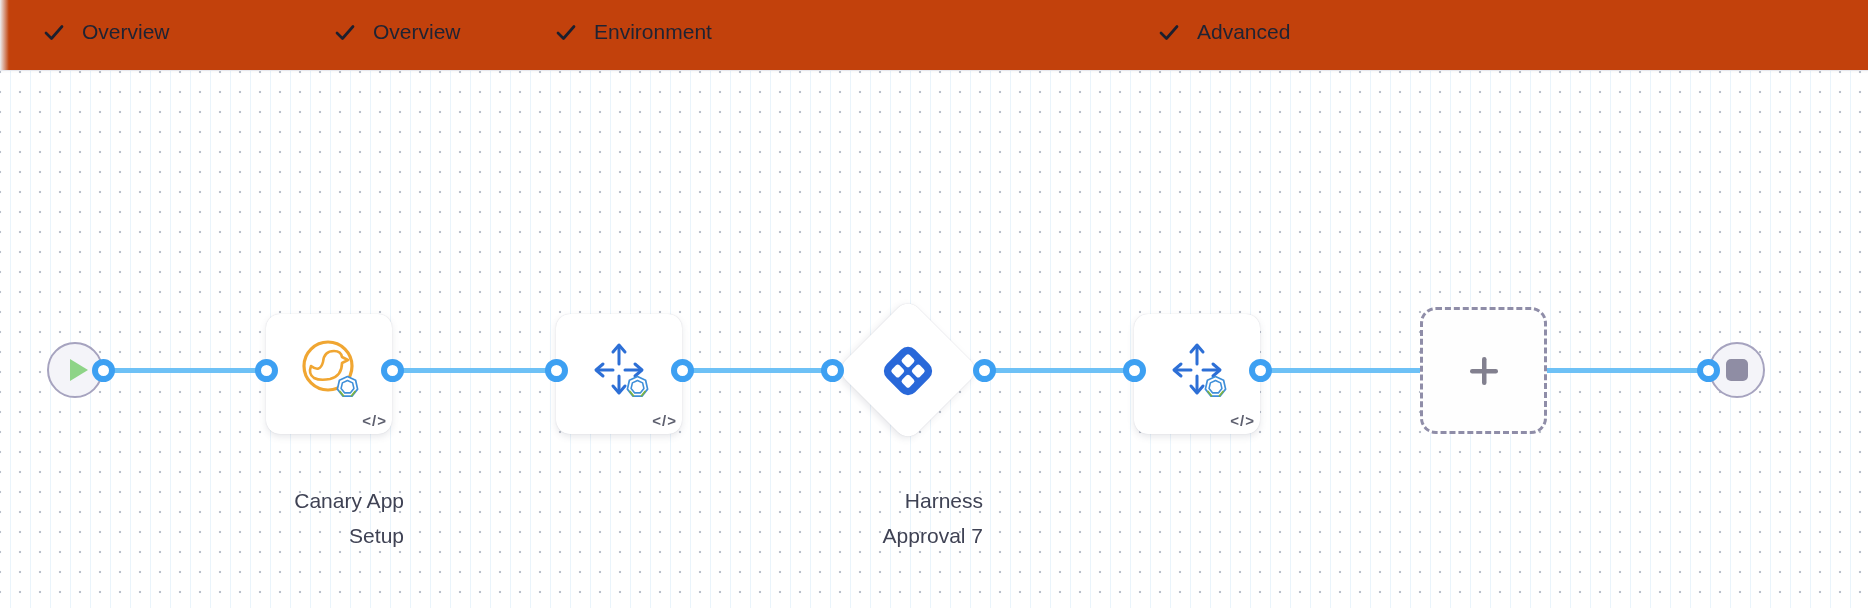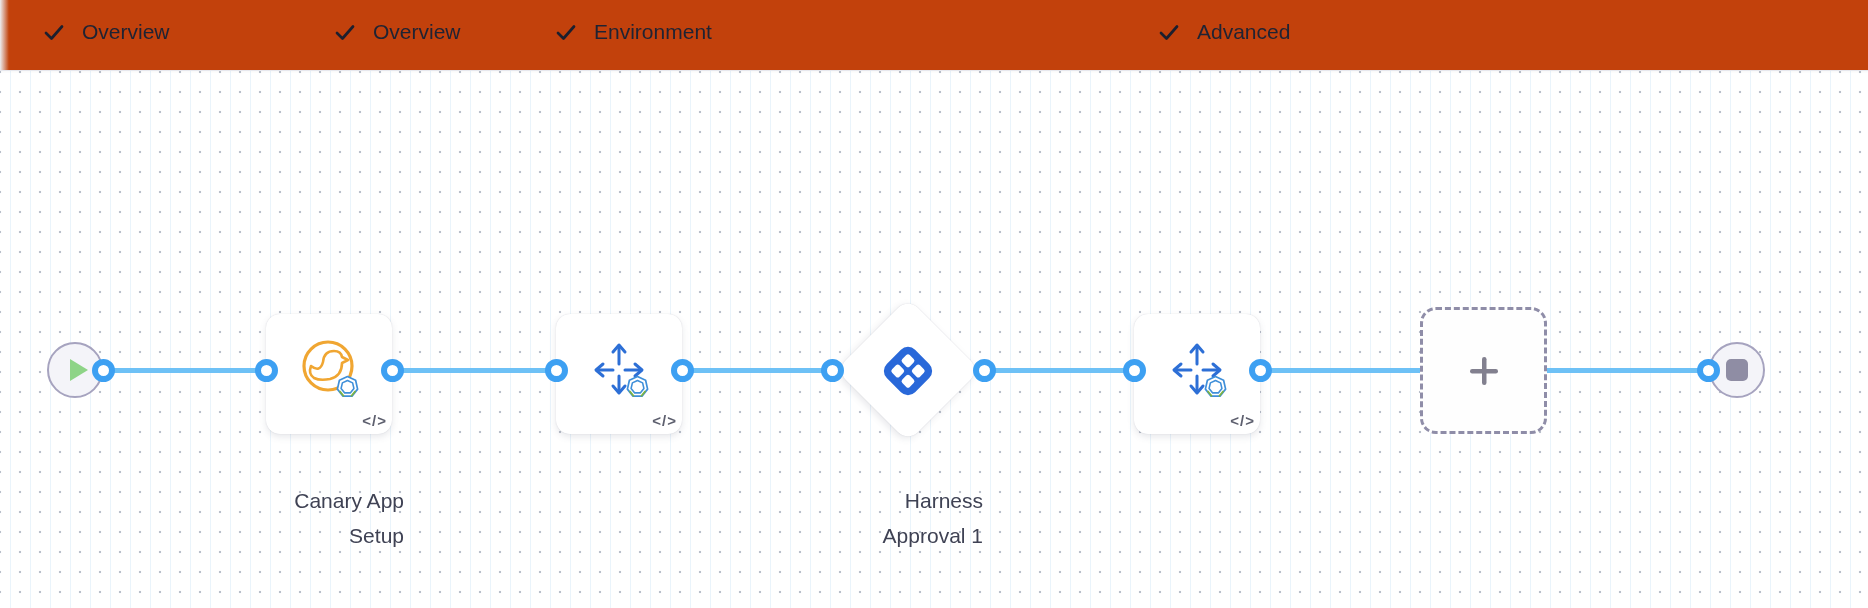--- a/index.html
+++ b/index.html
@@ -214,16 +214,16 @@
     <div class="port" style="left:381px"></div>
     <div class="port" style="left:545px"></div>
     <div class="port" style="left:671px"></div>
     <div class="port" style="left:821px"></div>
     <div class="port" style="left:973px"></div>
     <div class="port" style="left:1123px"></div>
     <div class="port" style="left:1249px"></div>
     <div class="port" style="left:1697px"></div>
 
     <div class="node-label" style="left:254px">Canary App Setup</div>
-    <div class="node-label" style="left:833px">Harness Approval 1</div>
+    <div class="node-label" style="left:833px">Harness Approval 7</div>
 
   </div>
 </div>
 
 </body></html>

